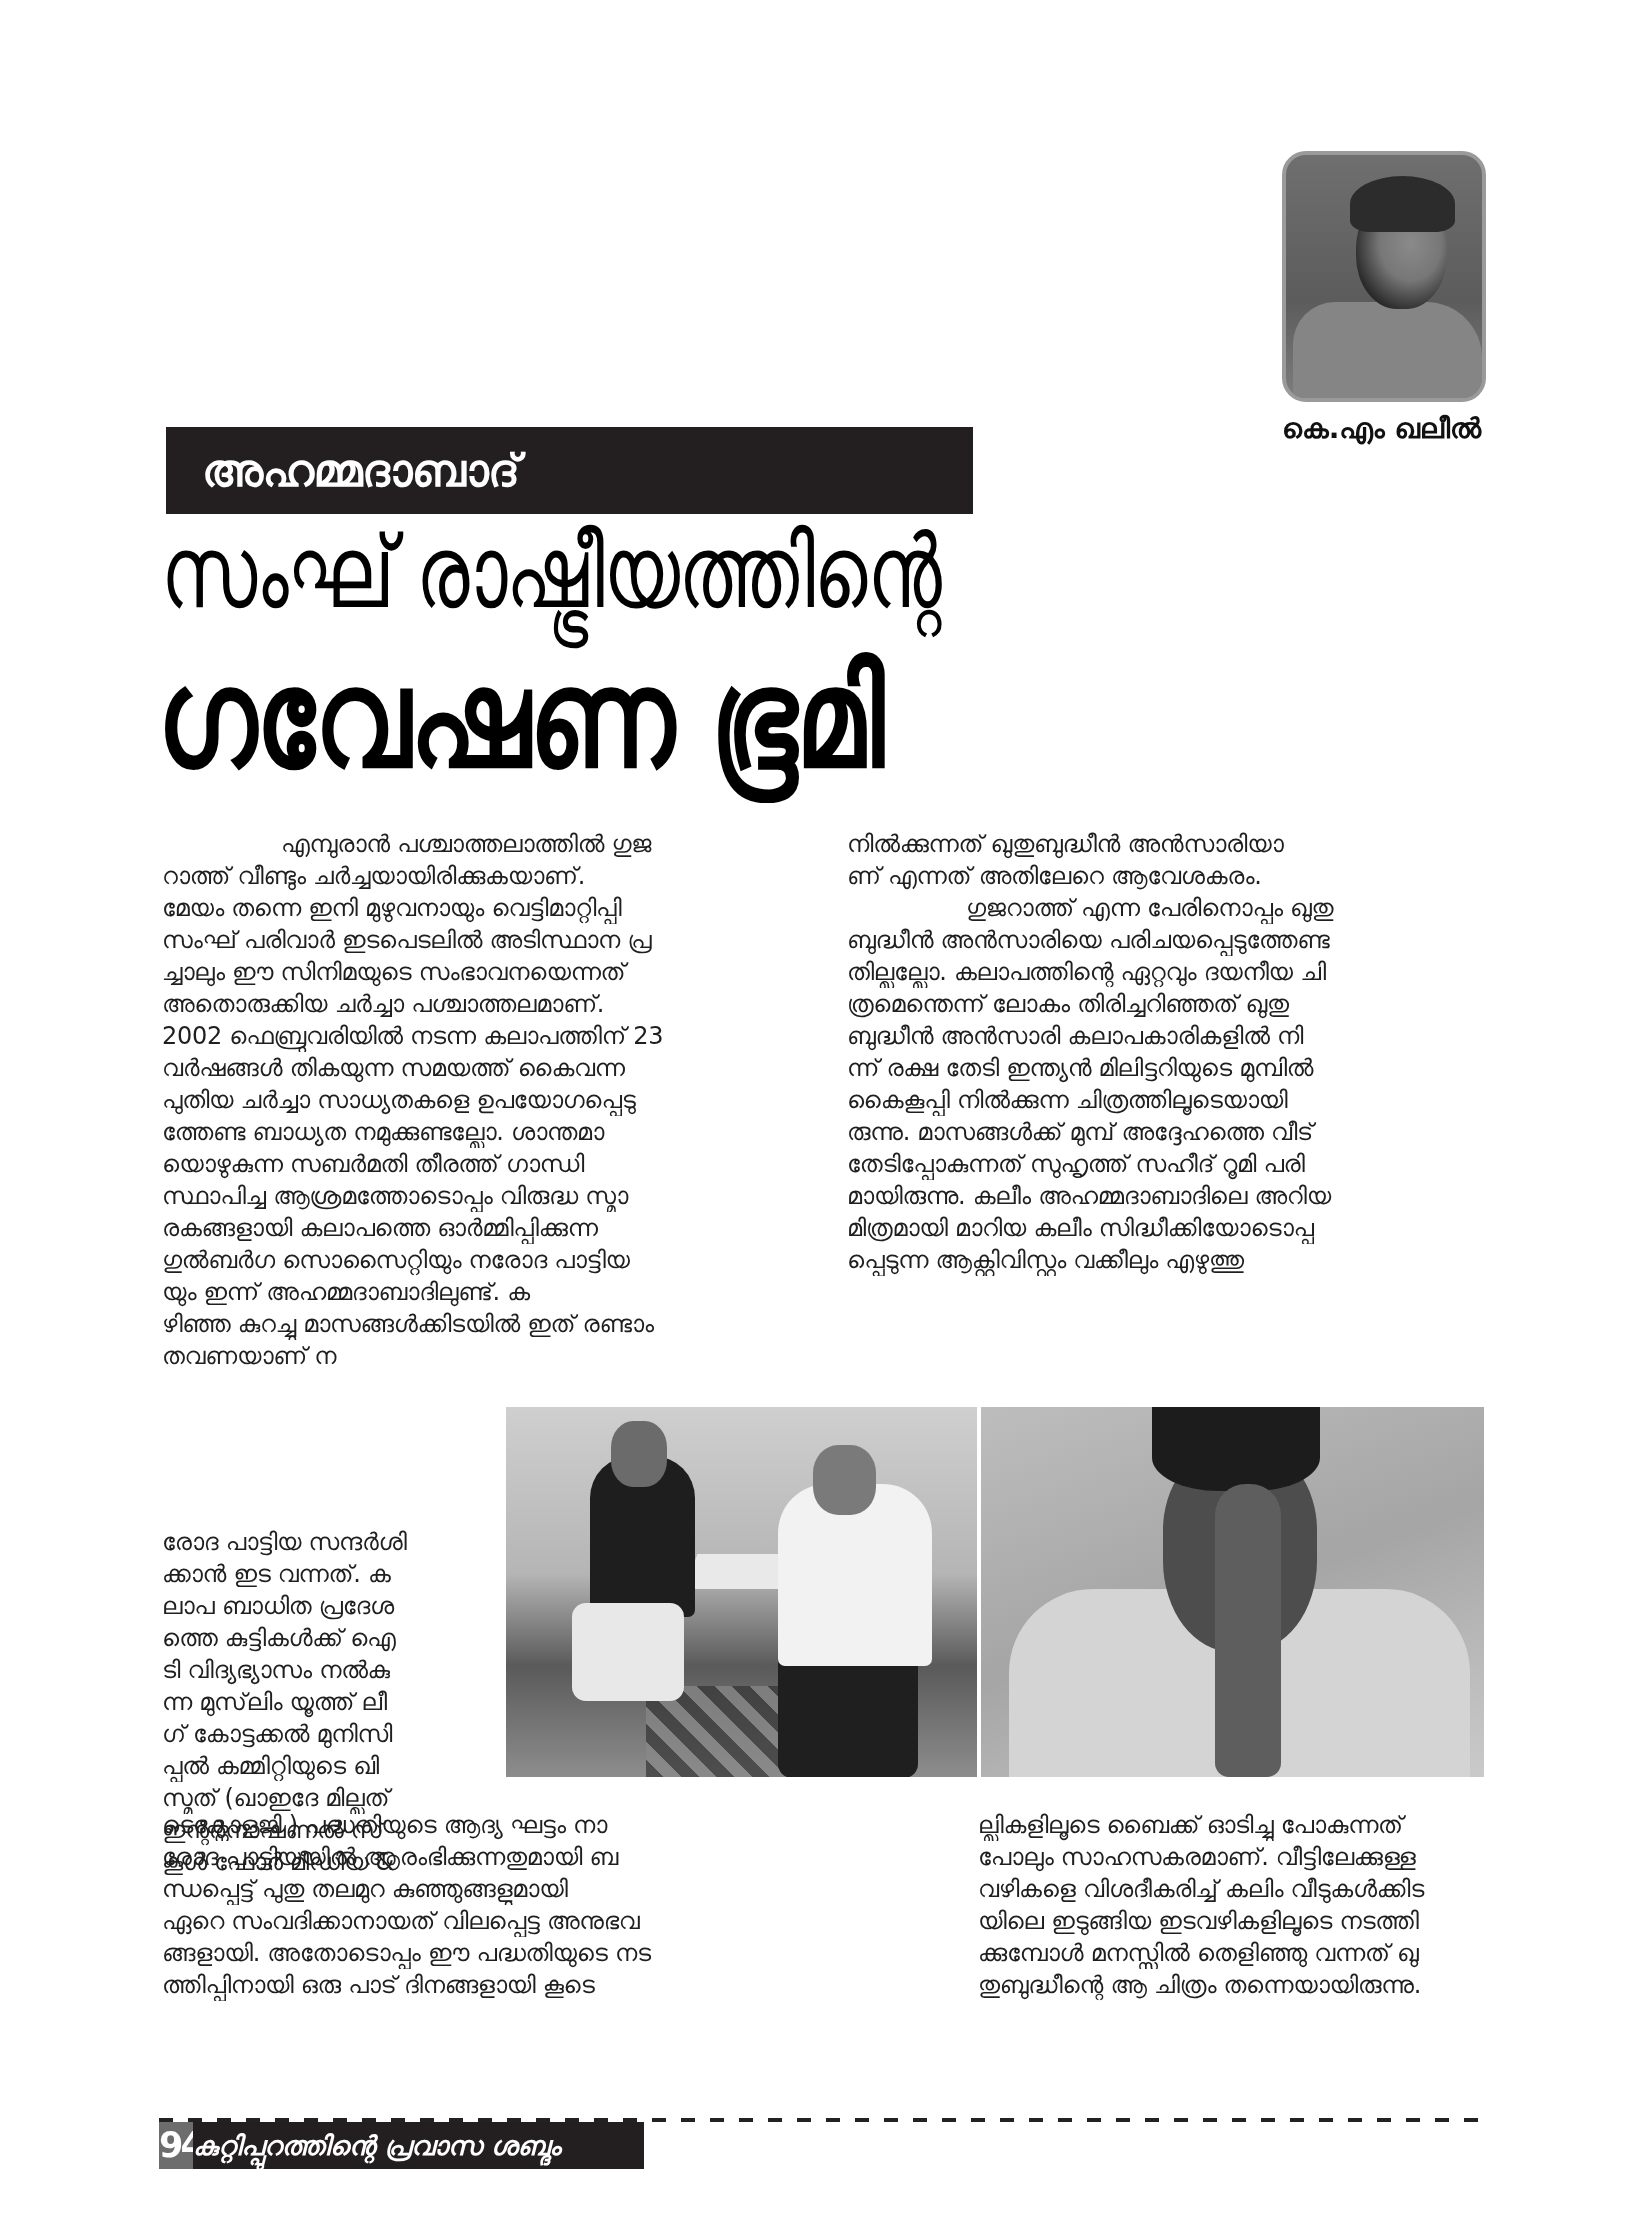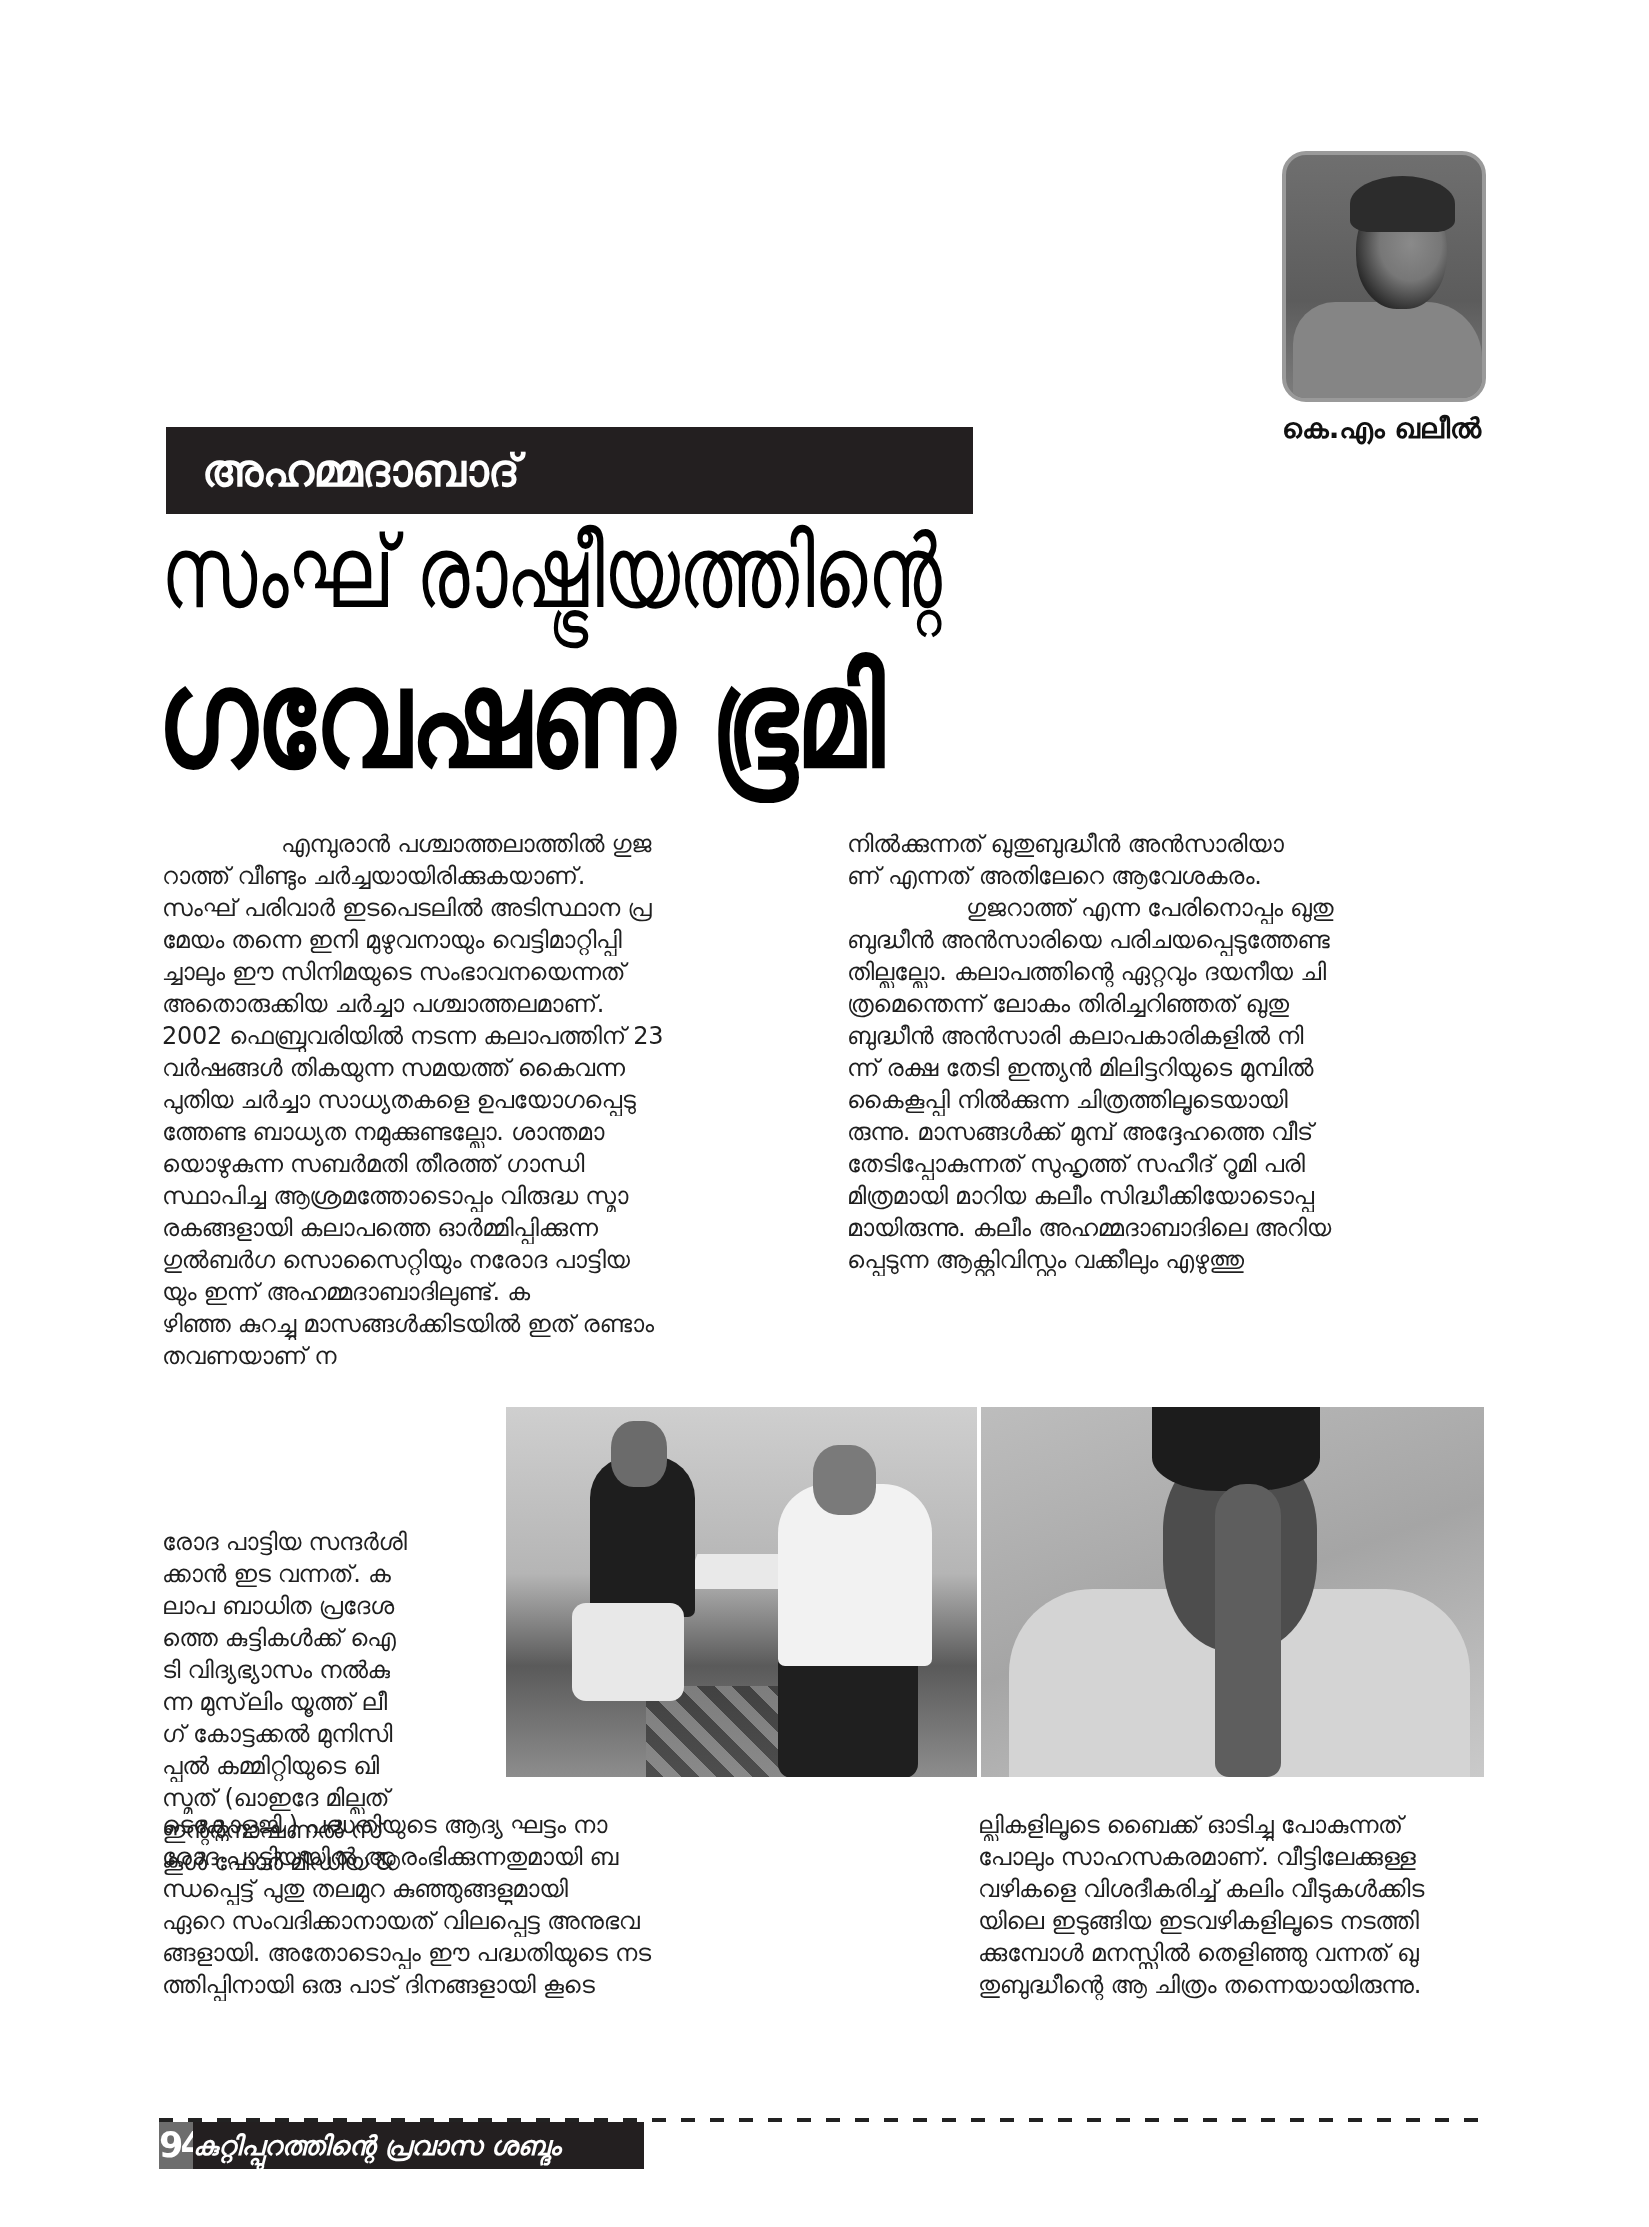--- a/index.html
+++ b/index.html
@@ -105,22 +105,22 @@
 </div>
 <div class="author-name">കെ.എം ഖലീൽ</div>
 
 <div class="kicker">അഹമ്മദാബാദ്</div>
 <h1 class="headline-1">സംഘ് രാഷ്ട്രീയത്തിന്റെ</h1>
 <h1 class="headline-2">ഗവേഷണ ഭൂമി</h1>
 
 <div class="col col-left-top">
   <span class="line" style="padding-left:119px">എമ്പുരാൻ പശ്ചാത്തലാത്തിൽ ഗുജ</span>
   <span class="line">റാത്ത് വീണ്ടും ചർച്ചയായിരിക്കുകയാണ്.</span>
+  <span class="line">മേയം തന്നെ ഇനി മുഴുവനായും വെട്ടിമാറ്റിപ്പി</span>
   <span class="line">സംഘ് പരിവാർ ഇടപെടലിൽ അടിസ്ഥാന പ്ര</span>
-  <span class="line">മേയം തന്നെ ഇനി മുഴുവനായും വെട്ടിമാറ്റിപ്പി</span>
   <span class="line">ച്ചാലും ഈ സിനിമയുടെ സംഭാവനയെന്നത്</span>
   <span class="line">അതൊരുക്കിയ ചർച്ചാ പശ്ചാത്തലമാണ്.</span>
   <span class="line">2002 ഫെബ്രുവരിയിൽ നടന്ന കലാപത്തിന് 23</span>
   <span class="line">വർഷങ്ങൾ തികയുന്ന സമയത്ത് കൈവന്ന</span>
   <span class="line">പുതിയ ചർച്ചാ സാധ്യതകളെ ഉപയോഗപ്പെടു</span>
   <span class="line">ത്തേണ്ട ബാധ്യത നമുക്കുണ്ടല്ലോ. ശാന്തമാ</span>
   <span class="line">യൊഴുകുന്ന സബർമതി തീരത്ത് ഗാന്ധി</span>
   <span class="line">സ്ഥാപിച്ച ആശ്രമത്തോടൊപ്പം വിരുദ്ധ സ്മാ</span>
   <span class="line">രകങ്ങളായി കലാപത്തെ ഓർമ്മിപ്പിക്കുന്ന</span>
   <span class="line">ഗുൽബർഗ സൊസൈറ്റിയും നരോദ പാട്ടിയ</span>
@@ -157,22 +157,22 @@
   <span class="line">ണ് എന്നത് അതിലേറെ ആവേശകരം.</span>
   <span class="line" style="padding-left:119px">ഗുജറാത്ത് എന്ന പേരിനൊപ്പം ഖുതു</span>
   <span class="line">ബുദ്ധീൻ അൻസാരിയെ പരിചയപ്പെടുത്തേണ്ട</span>
   <span class="line">തില്ലല്ലോ. കലാപത്തിന്റെ ഏറ്റവും ദയനീയ ചി</span>
   <span class="line">ത്രമെന്തെന്ന് ലോകം തിരിച്ചറിഞ്ഞത് ഖുതു</span>
   <span class="line">ബുദ്ധീൻ അൻസാരി കലാപകാരികളിൽ നി</span>
   <span class="line">ന്ന് രക്ഷ തേടി ഇന്ത്യൻ മിലിട്ടറിയുടെ മുമ്പിൽ</span>
   <span class="line">കൈകൂപ്പി നിൽക്കുന്ന ചിത്രത്തിലൂടെയായി</span>
   <span class="line">രുന്നു. മാസങ്ങൾക്ക് മുമ്പ് അദ്ദേഹത്തെ വീട്</span>
   <span class="line">തേടിപ്പോകുന്നത് സുഹൃത്ത് സഹീദ് റൂമി പരി</span>
+  <span class="line">മായിരുന്നു. കലീം അഹമ്മദാബാദിലെ അറിയ</span>
   <span class="line">മിത്രമായി മാറിയ കലീം സിദ്ധീക്കിയോടൊപ്പ</span>
-  <span class="line">മായിരുന്നു. കലീം അഹമ്മദാബാദിലെ അറിയ</span>
   <span class="line">പ്പെടുന്ന ആക്റ്റിവിസ്റ്റും വക്കീലും എഴുത്തു</span>
 </div>
 
 <div class="photo-meeting">
   <div class="floor"></div>
   <div class="table"></div>
   <div class="p1"></div>
   <div class="p1l"></div>
   <div class="p1h"></div>
   <div class="p2l"></div>

